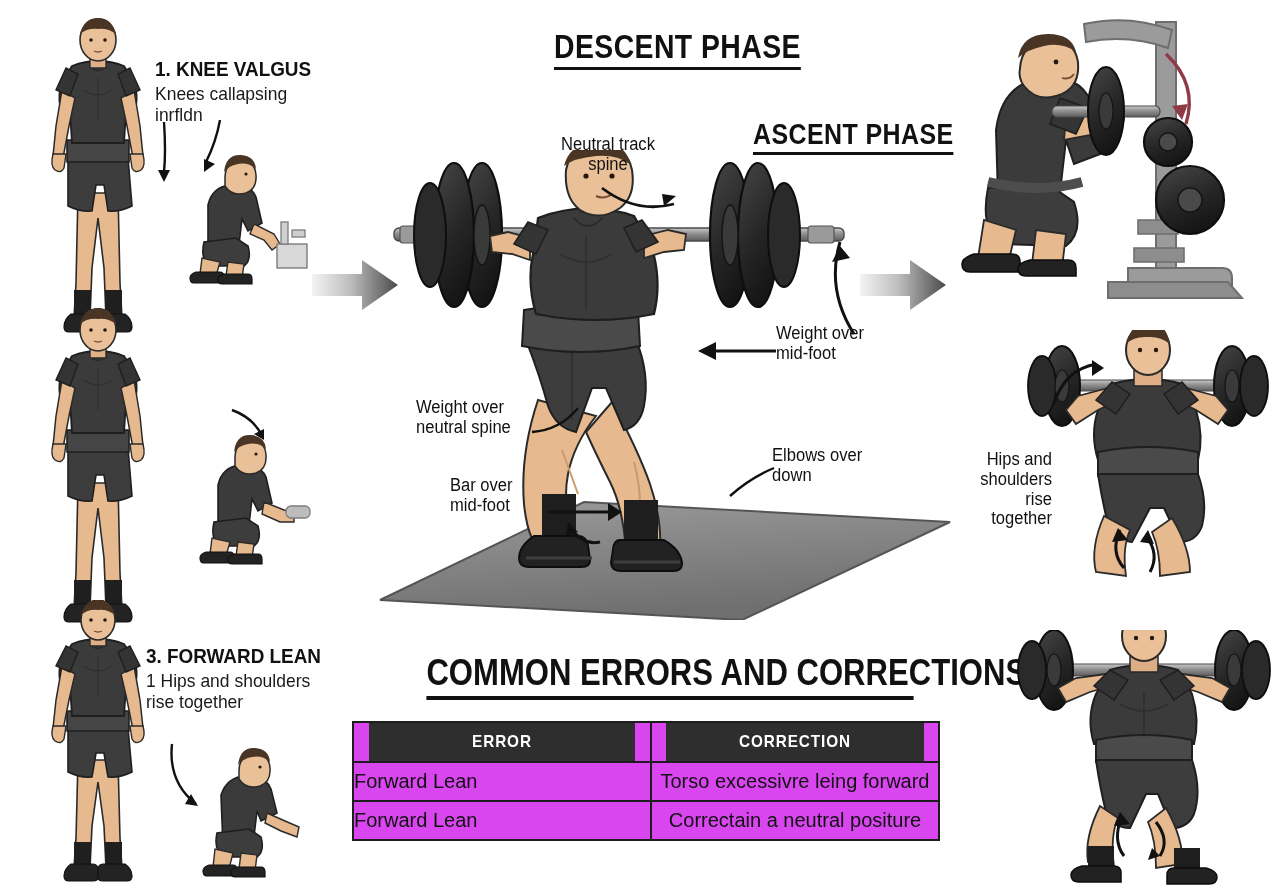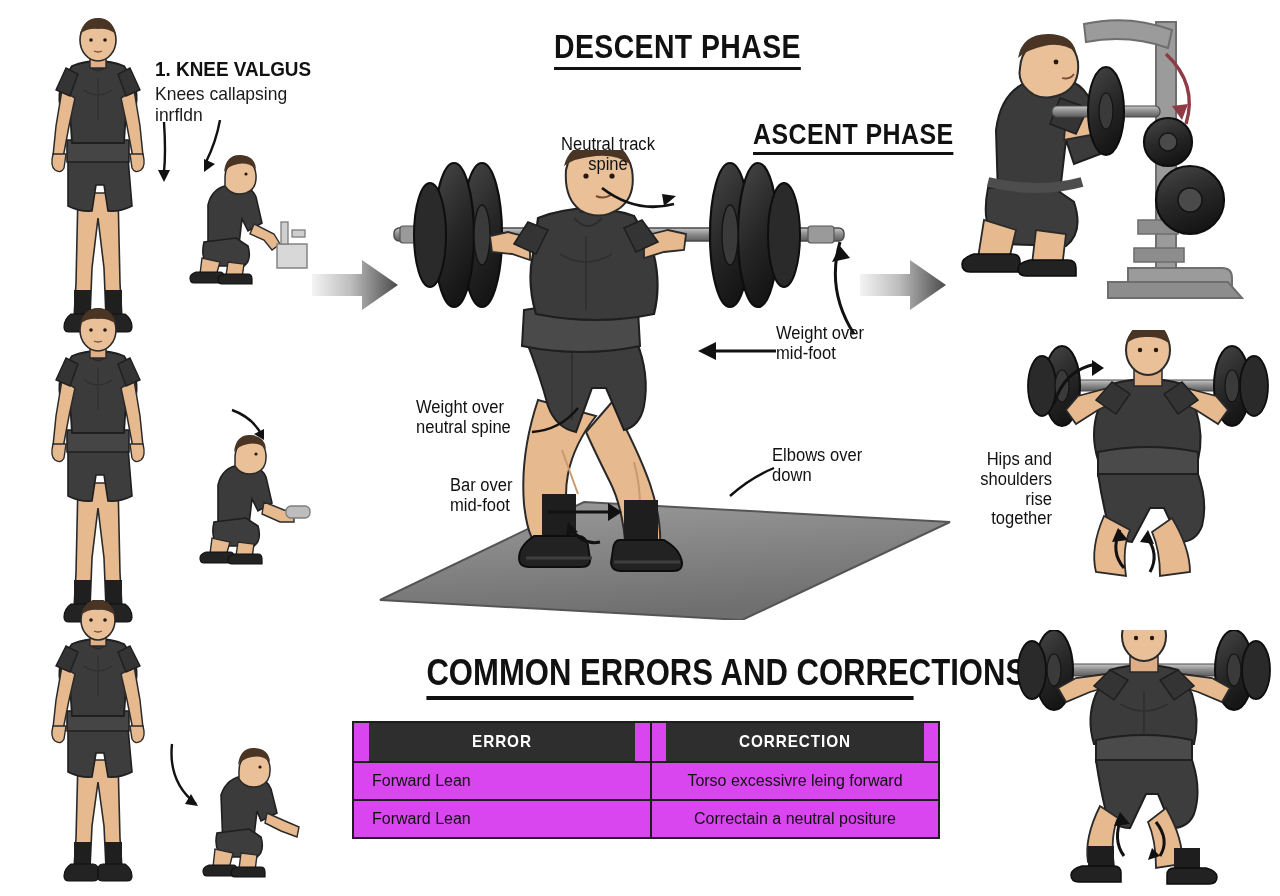--- a/index.html
+++ b/index.html
@@ -101,23 +101,23 @@
     color: #ffffff;
     font-weight: bold;
     font-size: 17px;
     letter-spacing: 1px;
     padding: 9px 4px;
     border-right: 2px solid #1d1d1d;
     transform: scaleX(0.9);
   }
   #errors-table th:last-child { border-right: none; }
   #errors-table td {
-    font-size: 16px;
+    font-size: 20px;
     color: #111111;
-    padding: 7px 18px;
+    padding: 7px 0;
     border-top: 2px solid #1d1d1d;
     border-right: 2px solid #1d1d1d;
     height: 22px;
   }
   #errors-table td:last-child { border-right: none; text-align: center; }
   #errors-table td:first-child { text-align: left; font-weight: 500; }
 
   
   .proc-arrow { display:block; }
 
@@ -294,20 +294,25 @@
       <path d="M102 46 l10 20 l-14 6 l-8 -20 z" fill="#343434" stroke="#1f1f1f" stroke-width="1.4"></path>
       <path d="M62 31 h16 v15 h-16 z" fill="#e0b189" stroke="#2a2a2a" stroke-width="1.4"></path>
       <ellipse cx="70" cy="20" rx="17" ry="20" fill="#e9c098" stroke="#2a2a2a" stroke-width="1.6"></ellipse>
       <path d="M53 15 q4 -15 17 -15 q13 0 17 15 q-8 -6 -17 -5 q-10 -1 -17 5 z" fill="#4a3524"></path>
       <circle cx="63" cy="20" r="1.8" fill="#27180d"></circle>
       <circle cx="77" cy="20" r="1.8" fill="#27180d"></circle>
       <path d="M66 31 q4 2 8 0" stroke="#7a4b33" stroke-width="1.3" fill="none"></path>
     </svg>
   </div>
 
+  <div class="abs" style="left:146px; top:645px;">
+    <div class="err-head">3. FORWARD LEAN</div>
+    <div class="err-sub" style="margin-top:4px; width:210px;">1 Hips and shoulders
+rise together</div>
+  </div>
 
   <div class="art" style="left:195px; top:745px; width:130px; height:140px;">
     <svg viewBox="0 0 130 140" width="130" height="140">
       <path d="M26 50 q6 -18 24 -19 q20 -1 26 13 l6 24 l-16 8 l-4 -10 l-4 34 l-30 2 z" fill="#3b3b3b" stroke="#1f1f1f" stroke-width="1.6"></path>
       <path d="M22 88 q-4 18 8 24 l32 0 q8 -6 4 -20 l-12 -8 z" fill="#3d3d3d" stroke="#1f1f1f" stroke-width="1.6"></path>
       <path d="M20 104 l-2 18 l16 2 l4 -16 z" fill="#e6b98f" stroke="#2a2a2a" stroke-width="1.4"></path>
       <path d="M46 108 l-2 16 l16 2 l2 -16 z" fill="#e6b98f" stroke="#2a2a2a" stroke-width="1.4"></path>
       <path d="M14 120 h24 q4 0 4 5 v6 h-30 q-4 0 -4 -5 q0 -4 6 -6 z" fill="#232323" stroke="#111" stroke-width="1.2"></path>
       <path d="M42 122 h24 q4 0 4 5 v5 h-30 q-4 0 -4 -5 q0 -3 6 -5 z" fill="#232323" stroke="#111" stroke-width="1.2"></path>
       <path d="M72 68 l18 8 l14 6 l-2 10 l-16 -6 l-16 -8 z" fill="#e6b98f" stroke="#2a2a2a" stroke-width="1.4"></path>

